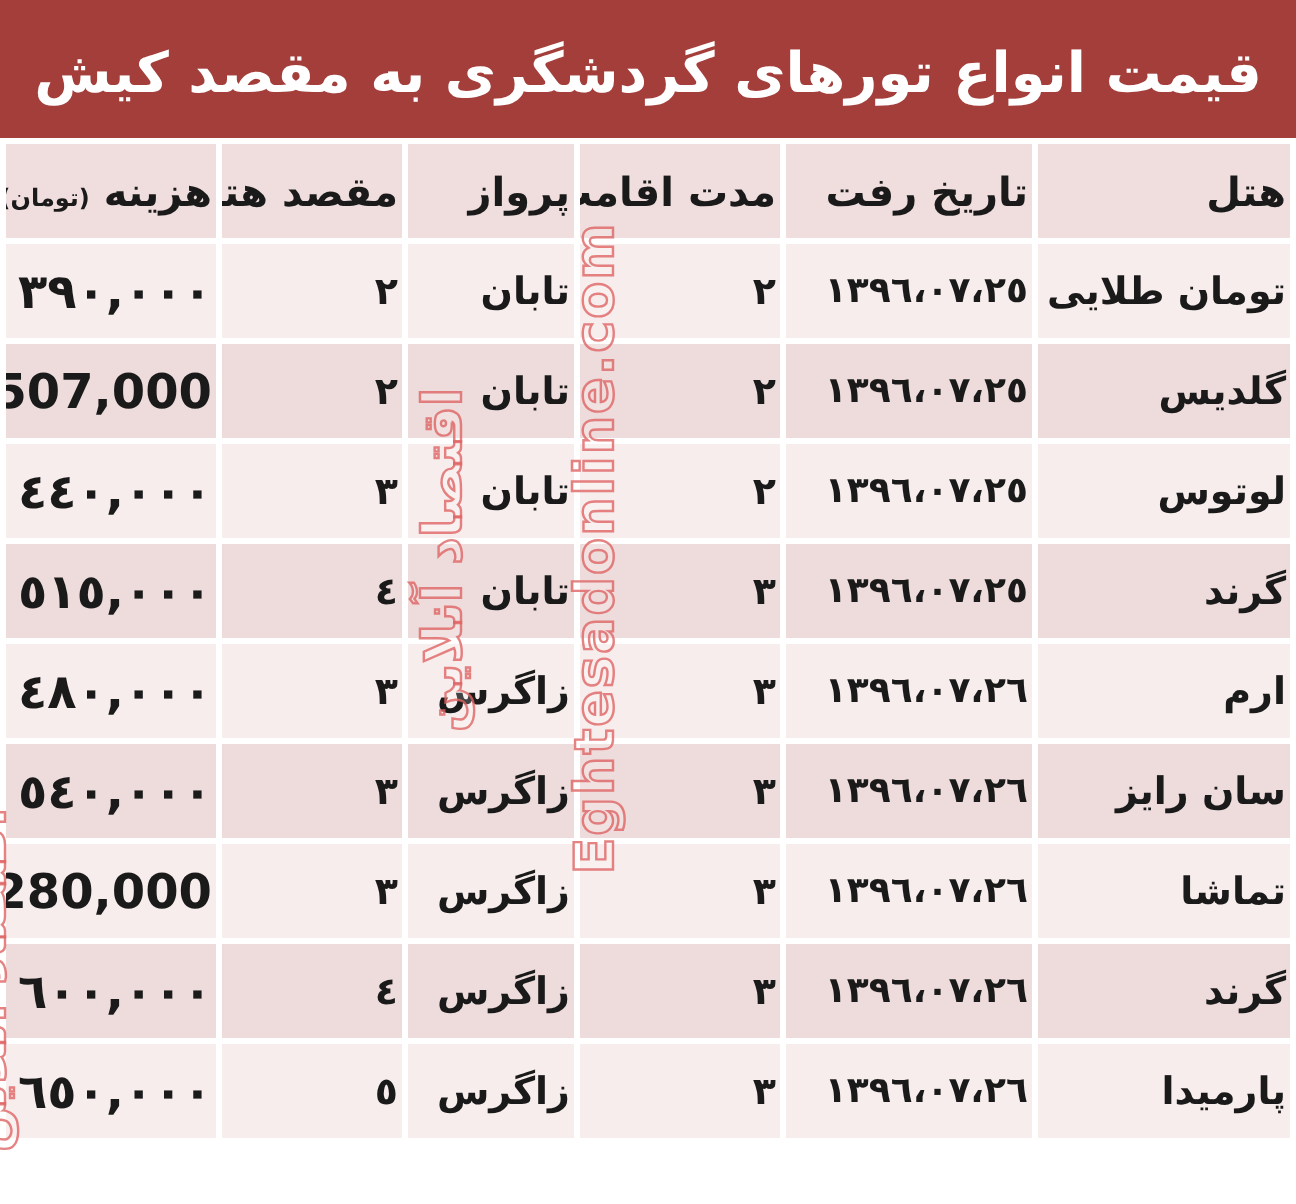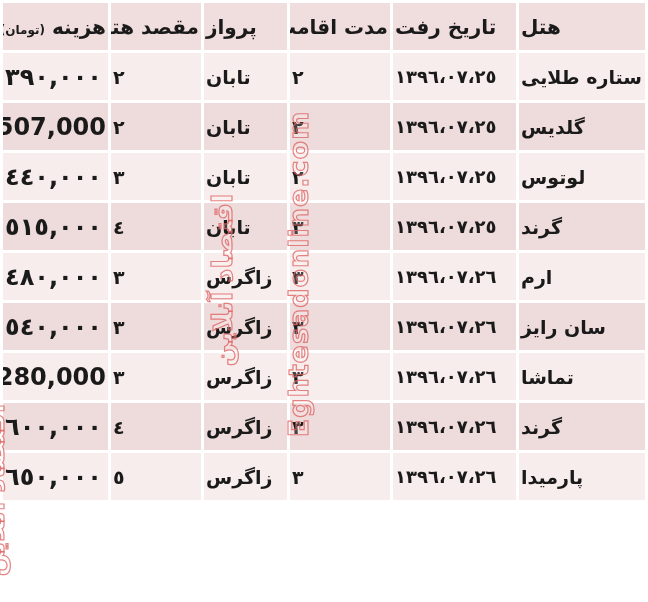--- a/index.html
+++ b/index.html
@@ -39,21 +39,21 @@
     direction: rtl;
     width: 648px;
     table-layout: fixed;
     border-collapse: separate;
     border-spacing: 3px;
     background: #ffffff;
   }
   table.price-table th,
   table.price-table td {
     height: 47px;
-    text-align: left;
+    text-align: right;
     vertical-align: middle;
     color: #1a1a1a;
     font-weight: bold;
     font-size: 19px;
     padding: 0 2px;
     overflow: hidden;
     white-space: nowrap;
   }
   table.price-table thead th {
     background: #f0dddd;
@@ -97,20 +97,23 @@
     top: 490px;
     font-size: 27px;
     transform: translate(-50%, -50%) rotate(-90deg);
   }
 </style>
 </head>
 <body>
 
 <div class="frame" data-name="kish-tour-price-infographic">
 
+  <header class="title-bar" data-name="table-title-bar">
+    <h1 data-name="page-title">قیمت انواع تورهای گردشگری به مقصد کیش</h1>
+  </header>
 
   <table class="price-table" data-name="price-table">
     <colgroup>
       <col style="width:126px">
       <col style="width:123px">
       <col style="width:100px">
       <col style="width:83px">
       <col style="width:90px">
       <col style="width:105px">
     </colgroup>
@@ -119,21 +122,21 @@
         <th data-name="col-header-hotel">هتل</th>
         <th data-name="col-header-date">تاریخ رفت</th>
         <th data-name="col-header-nights">مدت اقامت</th>
         <th data-name="col-header-airline">پرواز</th>
         <th data-name="col-header-stars">مقصد هتل</th>
         <th data-name="col-header-price"><span data-name="col-header-price-label">هزینه</span> <span class="unit" data-name="col-header-price-unit">(تومان)</span></th>
       </tr>
     </thead>
     <tbody data-name="table-body">
         <tr data-name="table-row">
-          <td data-name="cell-hotel">ستاره طلایی</td>
+          <td data-name="cell-hotel">تومان طلایی</td>
           <td data-name="cell-date">١٣٩٦،٠٧،٢٥</td>
           <td data-name="cell-nights">٢</td>
           <td data-name="cell-airline">تابان</td>
           <td data-name="cell-stars">٢</td>
           <td data-name="cell-price">٣٩٠,٠٠٠</td>
         </tr>
         <tr data-name="table-row">
           <td data-name="cell-hotel">گلدیس</td>
           <td data-name="cell-date">١٣٩٦،٠٧،٢٥</td>
           <td data-name="cell-nights">٢</td>

